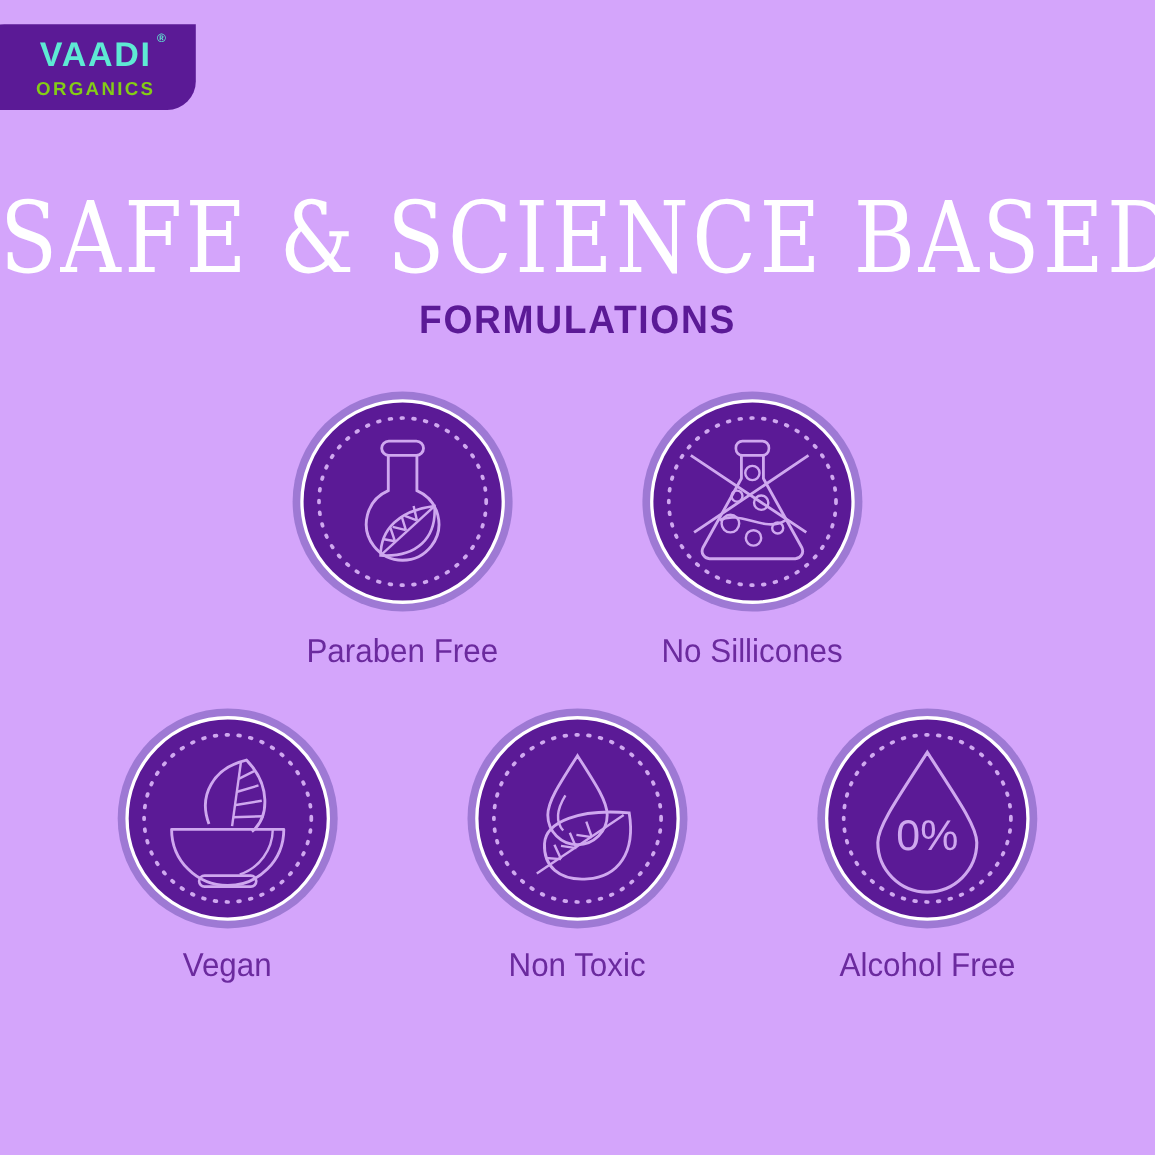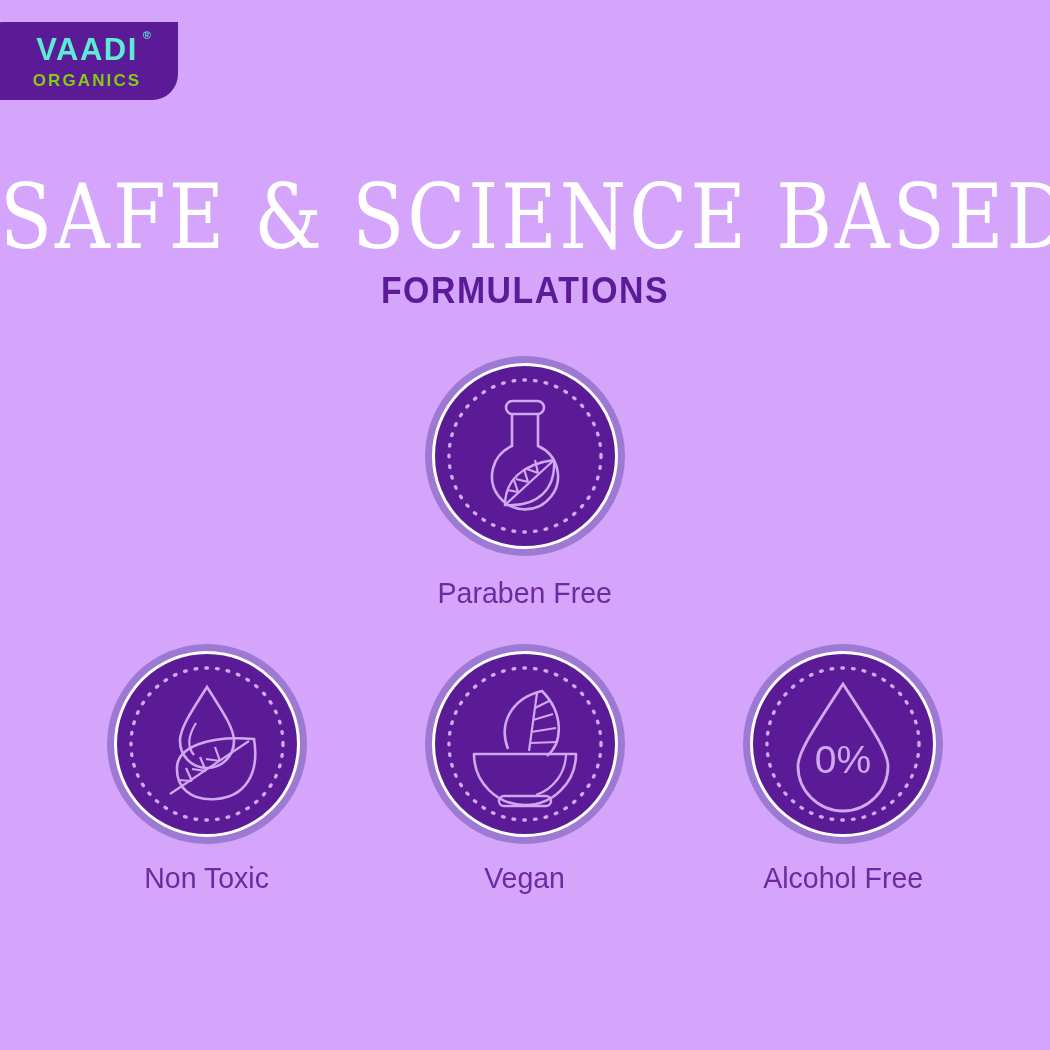--- a/index.html
+++ b/index.html
@@ -176,25 +176,62 @@
             <path d="M73 142 C73 118 90 101 122 97 C124 126 106 144 73 142 Z" fill="none" stroke="#cfa8ef" stroke-width="2.4"></path>
             <path d="M74 141 L121 98" fill="none" stroke="#cfa8ef" stroke-width="2.2"></path>
             <path d="M86 129 L82 117 M86 129 L75 127 M96 119 L92 106 M96 119 L84 116
                      M106 110 L103 97 M106 110 L95 106" fill="none" stroke="#cfa8ef" stroke-width="2.2"></path>
           </svg>
         </div>
       </div>
       <div class="label">Paraben Free</div>
     </div>
 
+    <div class="cell">
+      <div class="badge">
+        <div class="badge-inner">
+          <svg viewBox="0 0 186 186">
+            <circle cx="93" cy="93" r="76" fill="none" stroke="#cfa8ef" stroke-width="3.4" stroke-linecap="round" stroke-dasharray="1.6 9.2"></circle>
+            <rect x="78" y="38" width="30" height="13" rx="6" fill="none" stroke="#cfa8ef" stroke-width="2.4"></rect>
+            <path d="M83 51 L83 72 L48 135 A7 7 0 0 0 54 145 L132 145 A7 7 0 0 0 138 135 L103 72 L103 51" fill="none" stroke="#cfa8ef" stroke-width="2.6" stroke-linejoin="round"></path>
+            <path d="M63 110 C82 100 104 122 123 110" fill="none" stroke="#cfa8ef" stroke-width="2.4"></path>
+            <circle cx="93" cy="67" r="6.5" fill="none" stroke="#cfa8ef" stroke-width="2.2"></circle>
+            <circle cx="79" cy="88" r="5" fill="none" stroke="#cfa8ef" stroke-width="2.2"></circle>
+            <circle cx="101" cy="94" r="6.5" fill="none" stroke="#cfa8ef" stroke-width="2.2"></circle>
+            <circle cx="73" cy="113" r="8" fill="none" stroke="#cfa8ef" stroke-width="2.2"></circle>
+            <circle cx="94" cy="126" r="7" fill="none" stroke="#cfa8ef" stroke-width="2.2"></circle>
+            <circle cx="116" cy="117" r="5" fill="none" stroke="#cfa8ef" stroke-width="2.2"></circle>
+            <path d="M37 51 L142 121 M144 51 L40 121" fill="none" stroke="#cfa8ef" stroke-width="2.6"></path>
+          </svg>
+        </div>
+      </div>
+      <div class="label">No Sillicones</div>
+    </div>
 
 
   </div>
 
   <div class="row second">
+
+    <div class="cell">
+      <div class="badge">
+        <div class="badge-inner">
+          <svg viewBox="0 0 186 186">
+            <circle cx="93" cy="93" r="76" fill="none" stroke="#cfa8ef" stroke-width="3.4" stroke-linecap="round" stroke-dasharray="1.6 9.2"></circle>
+            <path d="M76 98 C66 72 80 47 110 40 C132 62 131 92 115 105" fill="none" stroke="#cfa8ef" stroke-width="2.6"></path>
+            <path d="M105 42 L97 100" fill="none" stroke="#cfa8ef" stroke-width="2.2"></path>
+            <path d="M103 57 L117 50 M101 69 L121 63 M99 81 L124 77 M98 92 L126 91" fill="none" stroke="#cfa8ef" stroke-width="2.2"></path>
+            <path d="M42 103 L144 103 A51 51 0 0 1 42 103 Z" fill="none" stroke="#cfa8ef" stroke-width="2.6" stroke-linejoin="round"></path>
+            <path d="M134 103 A44 44 0 0 1 104 144" fill="none" stroke="#cfa8ef" stroke-width="2.2"></path>
+            <rect x="67" y="145" width="52" height="10" rx="5" fill="none" stroke="#cfa8ef" stroke-width="2.4"></rect>
+          </svg>
+        </div>
+      </div>
+      <div class="label">Vegan</div>
+    </div>
 
     <div class="cell">
       <div class="badge">
         <div class="badge-inner">
           <svg viewBox="0 0 186 186">
             <circle cx="93" cy="93" r="76" fill="none" stroke="#cfa8ef" stroke-width="3.4" stroke-linecap="round" stroke-dasharray="1.6 9.2"></circle>
             <path d="M93 36 C75 64 66 78 66 90 A27 27 0 0 0 120 90 C120 78 111 64 93 36 Z" fill="none" stroke="#cfa8ef" stroke-width="2.6"></path>
             <path d="M82 72 C74 85 73 96 80 104" fill="none" stroke="#cfa8ef" stroke-width="2.2"></path>
             <path d="M140 88 C146 124 130 146 102 148 C76 150 62 136 63 116 C64 96 95 84 140 88 Z" fill="none" stroke="#cfa8ef" stroke-width="2.6"></path>
             <path d="M56 143 L135 90" fill="none" stroke="#cfa8ef" stroke-width="2.2"></path>
@@ -204,37 +241,20 @@
         </div>
       </div>
       <div class="label">Non Toxic</div>
     </div>
 
     <div class="cell">
       <div class="badge">
         <div class="badge-inner">
           <svg viewBox="0 0 186 186">
             <circle cx="93" cy="93" r="76" fill="none" stroke="#cfa8ef" stroke-width="3.4" stroke-linecap="round" stroke-dasharray="1.6 9.2"></circle>
-            <path d="M76 98 C66 72 80 47 110 40 C132 62 131 92 115 105" fill="none" stroke="#cfa8ef" stroke-width="2.6"></path>
-            <path d="M105 42 L97 100" fill="none" stroke="#cfa8ef" stroke-width="2.2"></path>
-            <path d="M103 57 L117 50 M101 69 L121 63 M99 81 L124 77 M98 92 L126 91" fill="none" stroke="#cfa8ef" stroke-width="2.2"></path>
-            <path d="M42 103 L144 103 A51 51 0 0 1 42 103 Z" fill="none" stroke="#cfa8ef" stroke-width="2.6" stroke-linejoin="round"></path>
-            <path d="M134 103 A44 44 0 0 1 104 144" fill="none" stroke="#cfa8ef" stroke-width="2.2"></path>
-            <rect x="67" y="145" width="52" height="10" rx="5" fill="none" stroke="#cfa8ef" stroke-width="2.4"></rect>
-          </svg>
-        </div>
-      </div>
-      <div class="label">Vegan</div>
-    </div>
-
-    <div class="cell">
-      <div class="badge">
-        <div class="badge-inner">
-          <svg viewBox="0 0 186 186">
-            <circle cx="93" cy="93" r="76" fill="none" stroke="#cfa8ef" stroke-width="3.4" stroke-linecap="round" stroke-dasharray="1.6 9.2"></circle>
             <path d="M93 33 C63 79 48 101 48 115 A45 45 0 0 0 138 115 C138 101 123 79 93 33 Z" fill="none" stroke="#cfa8ef" stroke-width="2.8"></path>
             <text x="93" y="122" text-anchor="middle" fill="#cfa8ef" font-family="'Liberation Sans', sans-serif" font-size="39">0%</text>
           </svg>
         </div>
       </div>
       <div class="label">Alcohol Free</div>
     </div>
 
   </div>
 </div>

